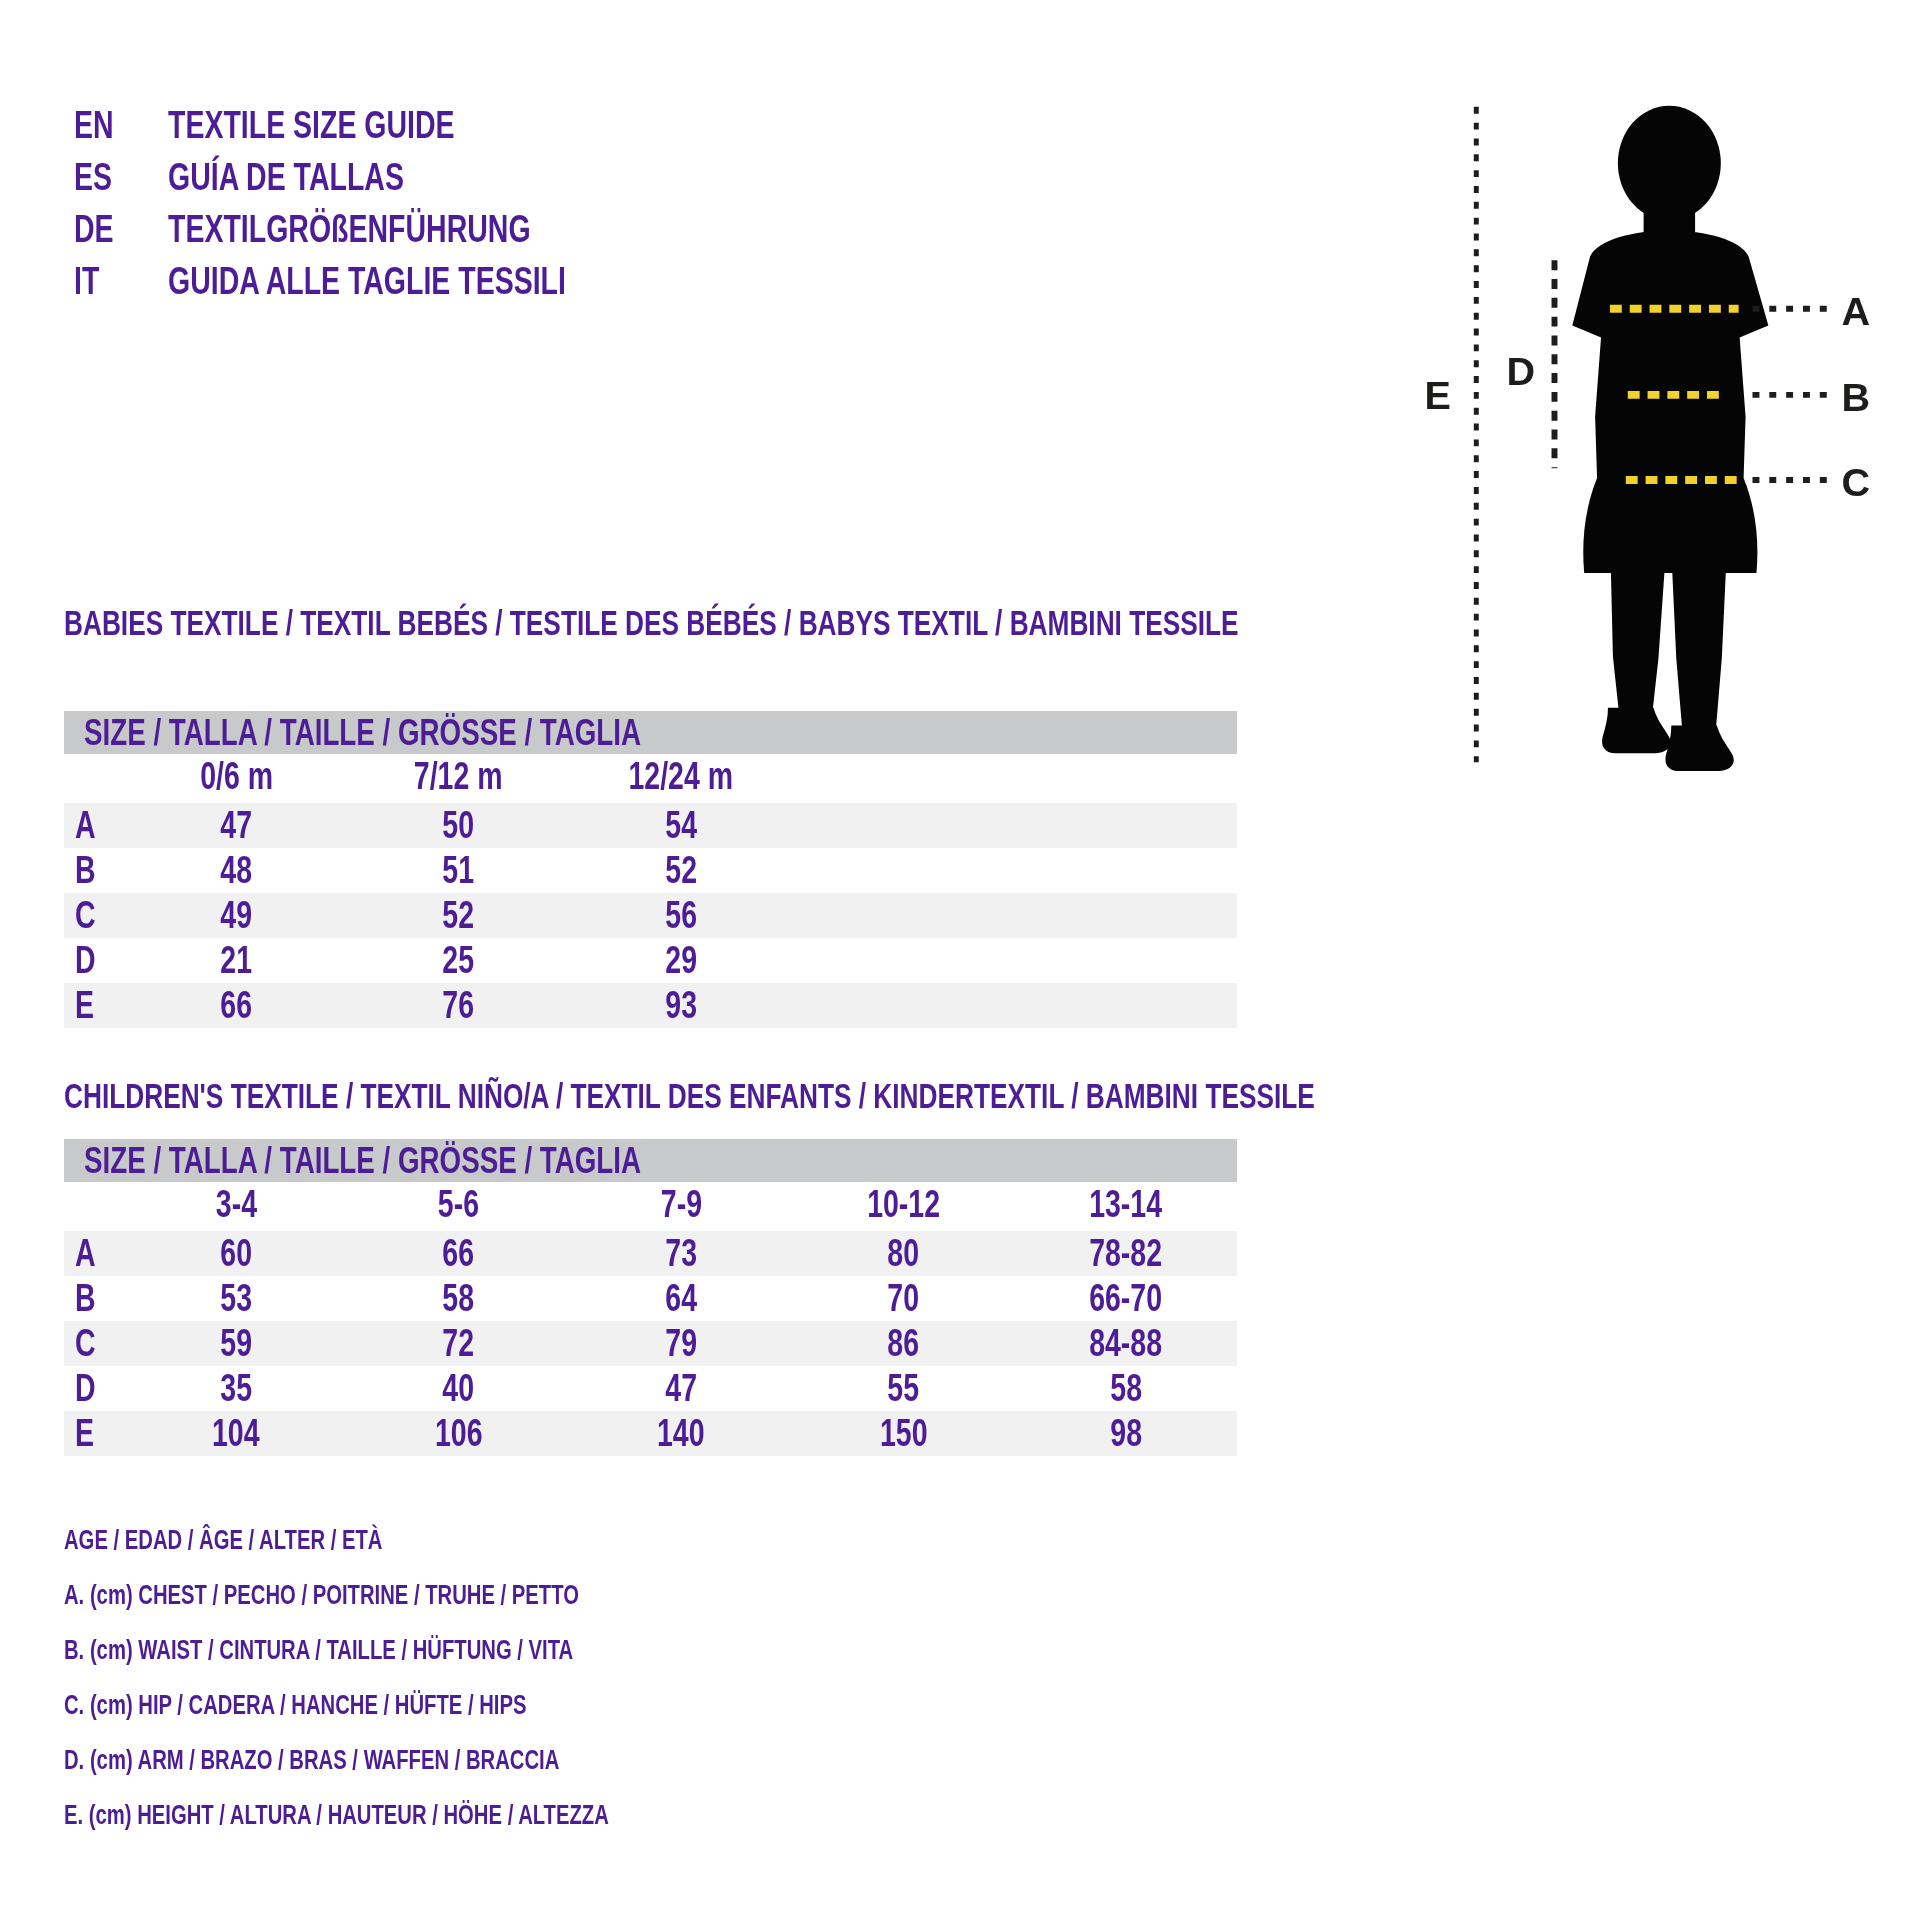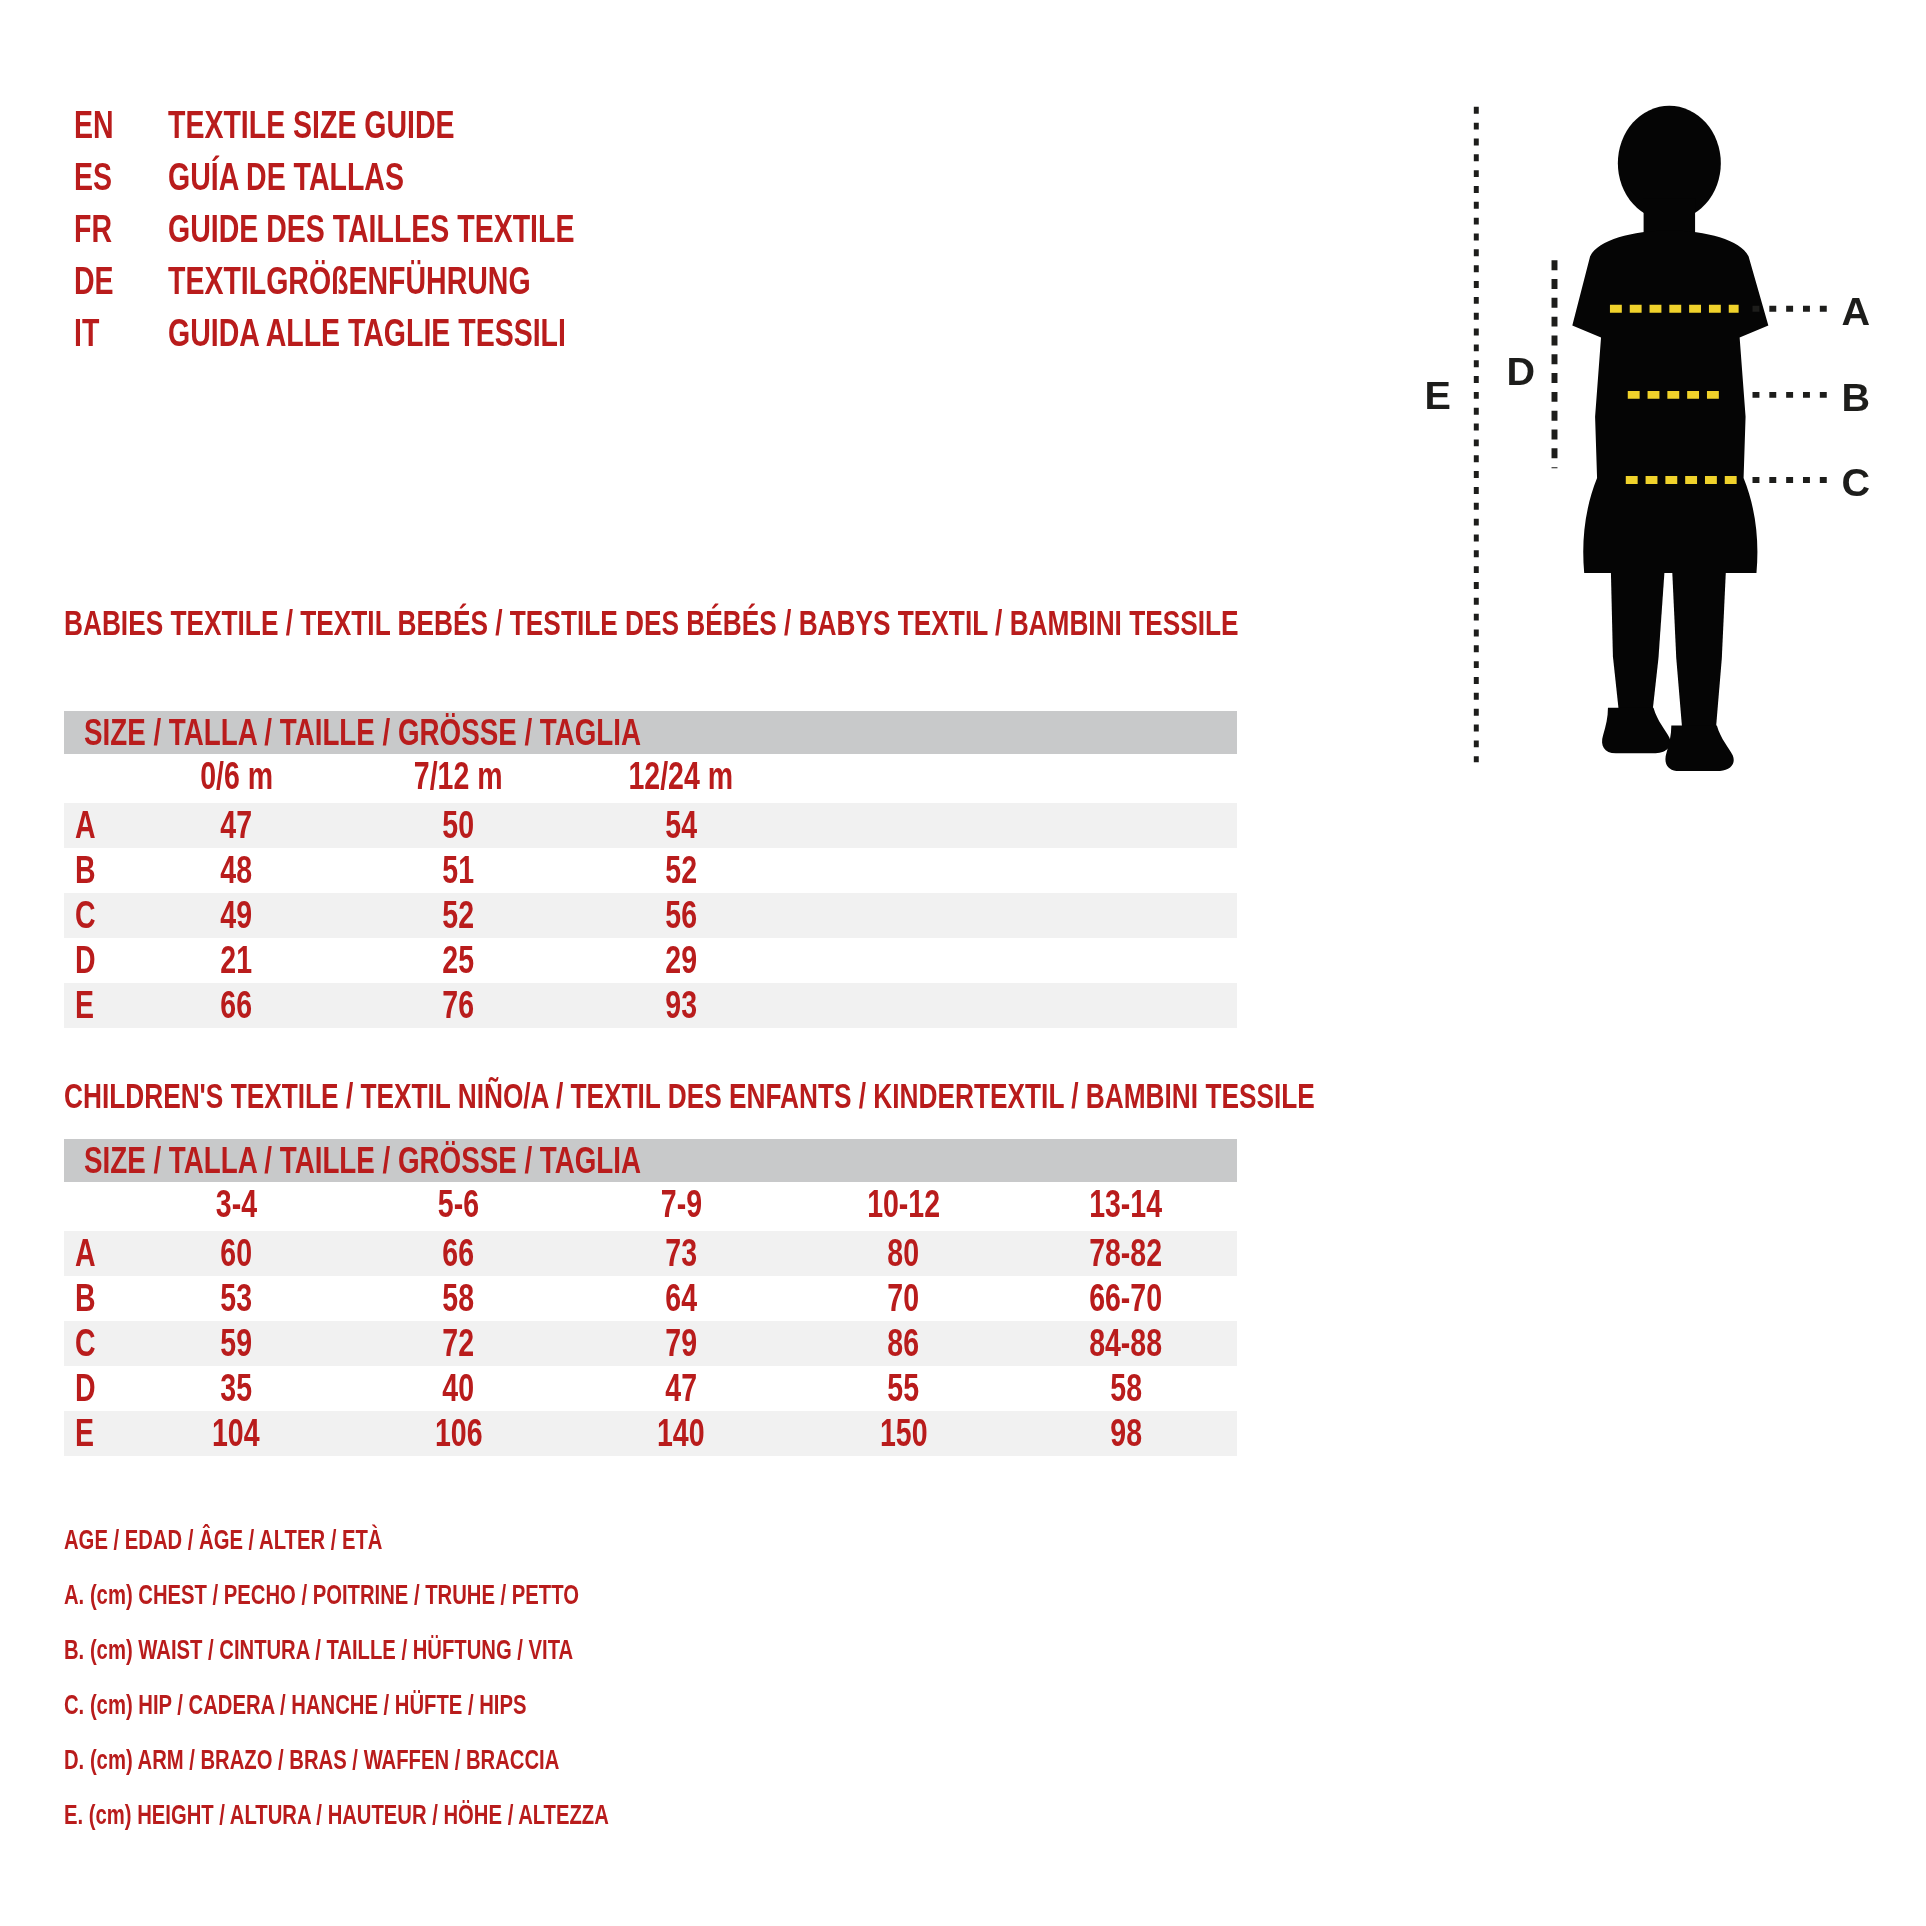--- a/index.html
+++ b/index.html
@@ -1,19 +1,19 @@
 <!DOCTYPE html>
 <html><head>
 <meta charset="utf-8">
 <style>
   * { margin:0; padding:0; box-sizing:border-box; }
   html,body { background:#ffffff; }
   .page {
     position:relative; width:1927px; height:1927px; background:#ffffff;
-    font-family:"Liberation Sans", sans-serif; color:#b91c1c; overflow:hidden;
+    font-family:"Liberation Sans", sans-serif; color:#4c1d95; overflow:hidden;
   }
   .cond {
     display:inline-block; transform:scaleX(0.75); transform-origin:0 50%;
     white-space:nowrap; font-weight:700;
   }
   .cond-c {
     display:inline-block; transform:scaleX(0.75); transform-origin:50% 50%;
     white-space:nowrap; font-weight:700;
   }
   
@@ -48,24 +48,20 @@
 <div class="page">
 
   <div class="lang-block">
     <div class="lang-row">
       <span class="lang-code"><span class="cond">EN</span></span>
       <span class="lang-title"><span class="cond">TEXTILE SIZE GUIDE</span></span>
     </div>
     <div class="lang-row">
       <span class="lang-code"><span class="cond">ES</span></span>
       <span class="lang-title"><span class="cond">GUÍA DE TALLAS</span></span>
-    </div>
-    <div class="lang-row">
-      <span class="lang-code"><span class="cond">FR</span></span>
-      <span class="lang-title"><span class="cond">GUIDE DES TAILLES TEXTILE</span></span>
     </div>
     <div class="lang-row">
       <span class="lang-code"><span class="cond">DE</span></span>
       <span class="lang-title"><span class="cond">TEXTILGRÖßENFÜHRUNG</span></span>
     </div>
     <div class="lang-row">
       <span class="lang-code"><span class="cond">IT</span></span>
       <span class="lang-title"><span class="cond">GUIDA ALLE TAGLIE TESSILI</span></span>
     </div>
   </div>

